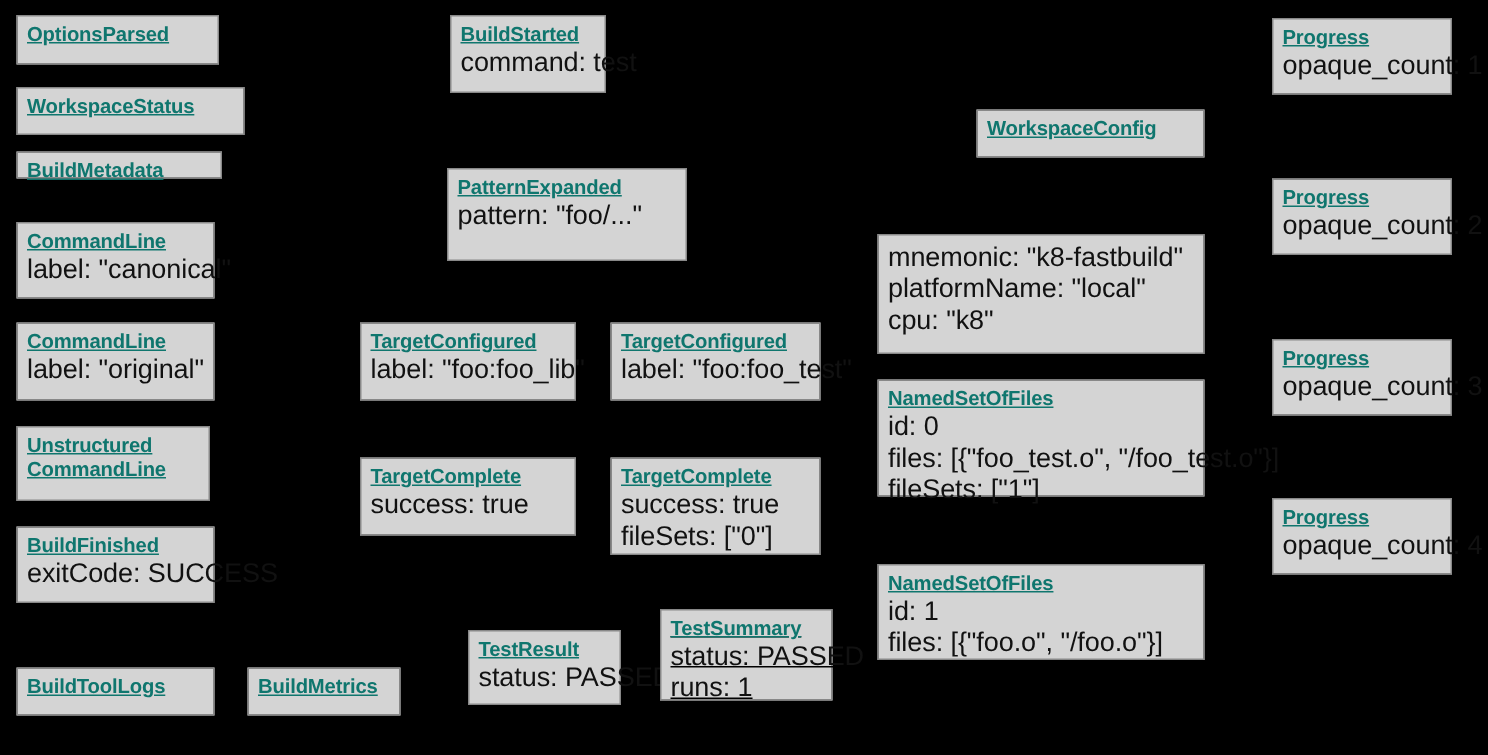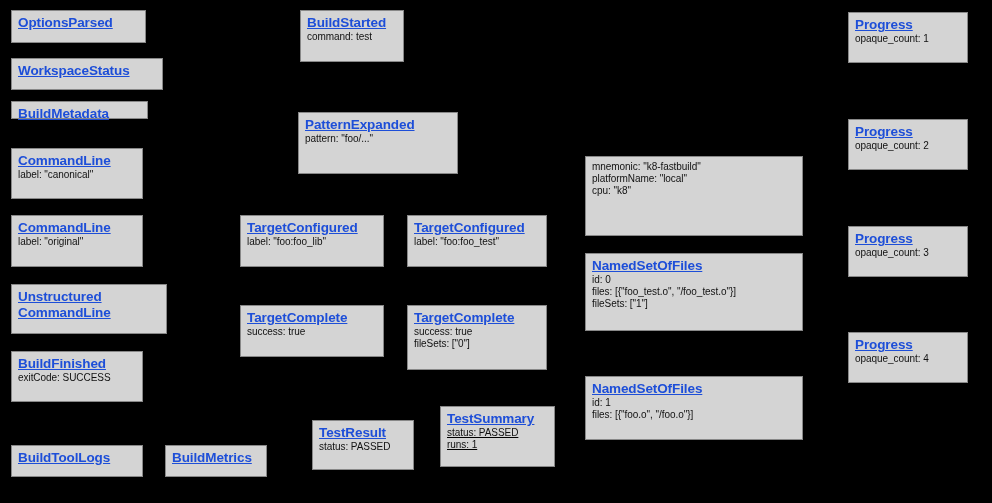--- a/index.html
+++ b/index.html
@@ -20,32 +20,32 @@
     box-sizing: border-box;
     background: #d4d4d4;
     border: 1px solid #888888;
     padding: 4px 6px 5px 6px;
     line-height: 1.18;
   }
   .node .title {
     display: block;
     font-size: 13.5px;
     font-weight: bold;
-    color: #1d4ed8;
+    color: #0f766e;
     text-decoration: underline;
     text-underline-offset: 1px;
     white-space: nowrap;
     letter-spacing: -0.1px;
   }
   .node .title.two-line {
     white-space: normal;
   }
   .node .field {
     display: block;
-    font-size: 10px;
+    font-size: 18px;
     font-weight: normal;
     color: #111111;
     white-space: nowrap;
     letter-spacing: -0.05px;
   }
 </style>
 </head>
 <body>
 
 <div id="canvas">
@@ -59,21 +59,21 @@
       <span class="title">BuildMetadata</span>
     </div>
     <div class="node" style="left: 11px; top: 148px; width: 132px; height: 51px; background: rgb(212, 212, 212); border-color: rgb(136, 136, 136);">
       <span class="title">CommandLine</span>
       <span class="field">label: "canonical"</span>
     </div>
     <div class="node" style="left: 11px; top: 215px; width: 132px; height: 52px; background: rgb(212, 212, 212); border-color: rgb(136, 136, 136);">
       <span class="title">CommandLine</span>
       <span class="field">label: "original"</span>
     </div>
-    <div class="node" style="left: 11px; top: 284px; width: 156px; height: 50px; background: rgb(212, 212, 212); border-color: rgb(136, 136, 136);">
+    <div class="node" style="left: 11px; top: 284px; width: 129px; height: 50px; background: rgb(212, 212, 212); border-color: rgb(136, 136, 136);">
       <span class="title two-line">Unstructured CommandLine</span>
     </div>
     <div class="node" style="left: 11px; top: 351px; width: 132px; height: 51px; background: rgb(212, 212, 212); border-color: rgb(136, 136, 136);">
       <span class="title">BuildFinished</span>
       <span class="field">exitCode: SUCCESS</span>
     </div>
     <div class="node" style="left: 165px; top: 445px; width: 102px; height: 32px; background: rgb(212, 212, 212); border-color: rgb(136, 136, 136);">
       <span class="title">BuildMetrics</span>
     </div>
     <div class="node" style="left: 11px; top: 445px; width: 132px; height: 32px; background: rgb(212, 212, 212); border-color: rgb(136, 136, 136);">
@@ -106,20 +106,23 @@
     </div>
     <div class="node" style="left: 312px; top: 420px; width: 102px; height: 50px; background: rgb(212, 212, 212); border-color: rgb(136, 136, 136);">
       <span class="title">TestResult</span>
       <span class="field">status: PASSED</span>
     </div>
     <div class="node" style="left: 440px; top: 406px; width: 115px; height: 61px; background: rgb(212, 212, 212); border-color: rgb(136, 136, 136); text-decoration: underline;">
       <span class="title">TestSummary</span>
       <span class="field">status: PASSED</span>
       <span class="field">runs: 1</span>
     </div>
+    <div class="node" style="left: 651px; top: 73px; width: 152px; height: 32px; background: rgb(212, 212, 212); border-color: rgb(136, 136, 136);">
+      <span class="title">WorkspaceConfig</span>
+    </div>
     <div class="node" style="left: 585px; top: 156px; width: 218px; height: 80px; background: rgb(212, 212, 212); border-color: rgb(136, 136, 136);">
       <span class="field">mnemonic: "k8-fastbuild"</span>
       <span class="field">platformName: "local"</span>
       <span class="field">cpu: "k8"</span>
     </div>
     <div class="node" style="left: 585px; top: 253px; width: 218px; height: 78px; background: rgb(212, 212, 212); border-color: rgb(136, 136, 136);">
       <span class="title">NamedSetOfFiles</span>
       <span class="field">id: 0</span>
       <span class="field">files: [{"foo_test.o", "/foo_test.o"}]</span>
       <span class="field">fileSets: ["1"]</span>

